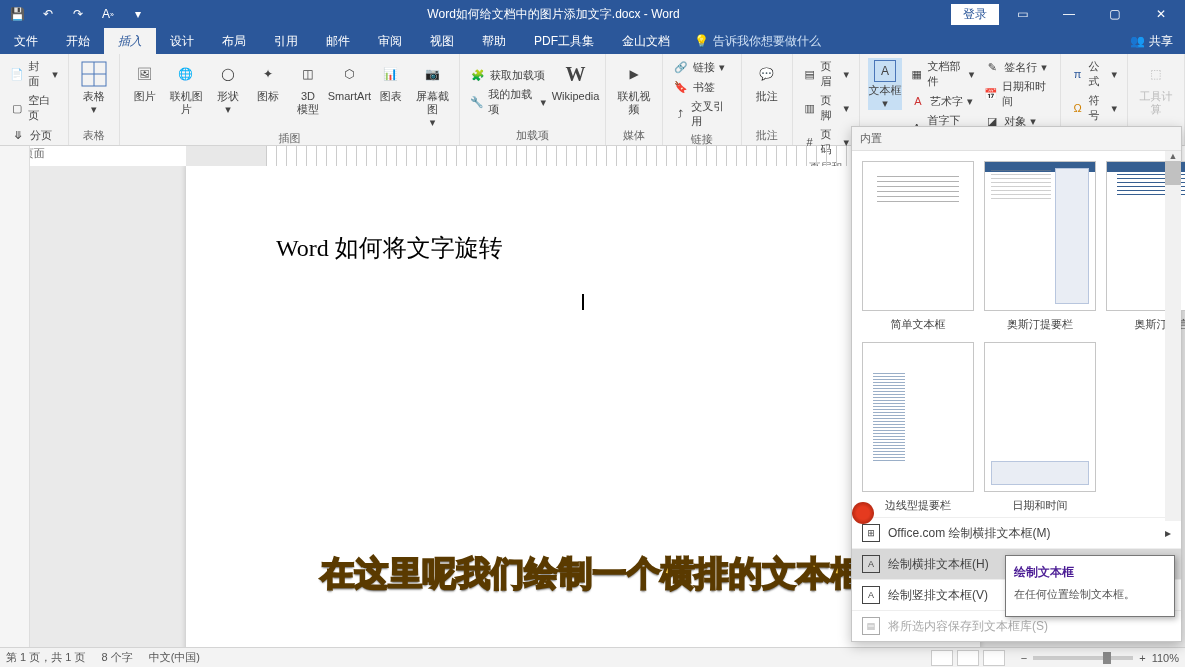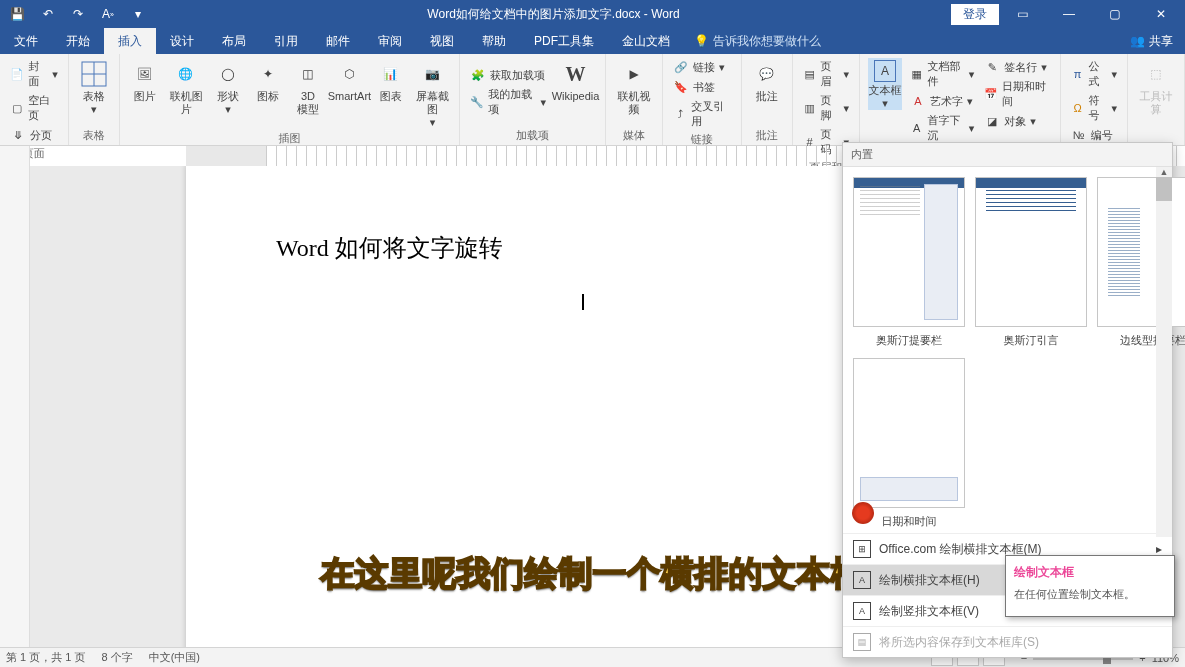--- a/index.html
+++ b/index.html
@@ -10,21 +10,21 @@
 .qat { display:flex; align-items:center; gap:6px; padding:0 6px; }
 .qat-btn { width:24px; height:22px; display:flex; align-items:center; justify-content:center; color:#fff; font-size:12px; }
 .title-center { flex:1; text-align:center; font-size:12px; }
 .title-right { display:flex; gap:2px; align-items:center; padding-right:2px; }
 .login-btn { background:#fff; color:#2b579a; padding:2px 12px; font-size:12px; }
 .win-btn { width:44px; height:28px; display:flex; align-items:center; justify-content:center; color:#fff; font-size:12px; }
 
 
 .menubar { height:26px; background:#2b579a; display:flex; align-items:stretch; color:#fff; font-size:12px; }
 .menutab { padding:0 14px; display:flex; align-items:center; }
-.menutab.active { background:#f3f3f3; color:#2b579a; }
+.menutab.active { background:#f3f3f3; color:#2b579a;font-style:italic; }
 .tell-me { display:flex; align-items:center; gap:4px; padding:0 10px; color:#cfe0f4; }
 .menubar .spacer { flex:1; }
 .share { padding:0 12px; display:flex; align-items:center; gap:4px; }
 
 
 .ribbon { height:92px; background:#f3f3f3; border-bottom:1px solid #d4d4d4; display:flex; font-size:12px; color:#444; }
 .group { border-right:1px solid #e1e1e1; padding:4px 8px 0 8px; display:flex; flex-direction:column; }
 .group-body { flex:1; display:flex; align-items:flex-start; gap:6px; }
 .group-label { text-align:center; font-size:11px; color:#666; padding:2px 0; }
 .big-btn { display:flex; flex-direction:column; align-items:center; justify-content:flex-start; gap:2px; min-width:34px; padding-top:2px; }
@@ -46,21 +46,21 @@
 .vruler { width:30px; background:#f5f5f5; border-right:1px solid #ddd; }
 .canvas { flex:1; position:relative; overflow:hidden; padding-left:156px; }
 .page { width:794px; min-height:1100px; background:#fff; box-shadow:0 2px 6px rgba(0,0,0,.2); margin-top:-4px; padding:70px 90px; position:relative; }
 .page h1 { font-family:"SimSun",serif; font-size:24px; font-weight:400; text-align:left; }
 .cursor-mark { width:2px; height:16px; background:#000; margin:30px auto 0; }
 
 
 .subtitle { position:absolute; left:50%; bottom:70px; transform:translateX(-50%); font-size:34px; font-weight:700; color:#ffd24d; -webkit-text-stroke:2px #5a3a00; text-shadow:0 2px 2px rgba(0,0,0,.6); white-space:nowrap; }
 
 
-.gallery { position:absolute; right:12px; top:126px; width:331px; background:#fff; border:1px solid #c6c6c6; box-shadow:0 4px 12px rgba(0,0,0,.25); z-index:50;margin-top:16px; }
+.gallery { position:absolute; right:3px; top:126px; width:331px; background:#fff; border:1px solid #c6c6c6; box-shadow:0 4px 12px rgba(0,0,0,.25); z-index:50; }
 .gallery-hdr { background:#f3f3f3; color:#666; font-size:11px; padding:4px 8px; border-bottom:1px solid #e0e0e0; }
 .grid3 { display:grid; grid-template-columns:repeat(3,1fr); gap:10px; padding:10px 10px 4px 10px; }
 .thumb-card { text-align:center; font-size:11px; color:#444; }
 .thumb { width:112px; height:150px; border:1px solid #c6c6c6; background:#fff; margin:0 auto 6px; position:relative; overflow:hidden; }
 .thumb .bar-top { position:absolute; top:0; left:0; right:0; height:10px; background:#365f91; }
 .thumb .side-col { position:absolute; top:6px; bottom:6px; right:6px; width:34px; background:#e9edf4; border:1px solid #b8c6de; }
 .thumb .body-lines { position:absolute; top:8px; left:6px; right:44px; height:30px; background:repeating-linear-gradient(#888 0,#888 1px,transparent 1px,transparent 4px); opacity:.4; }
 .thumb .quote { position:absolute; top:12px; left:10px; right:10px; height:22px; background:repeating-linear-gradient(#365f91 0,#365f91 1px,transparent 1px,transparent 4px); }
 .thumb .bottom-box { position:absolute; bottom:6px; left:6px; right:6px; height:24px; background:#e9edf4; border:1px solid #b8c6de; }
 .thumb .plain-lines { position:absolute; top:14px; left:14px; right:14px; height:30px; background:repeating-linear-gradient(#666 0,#666 1px,transparent 1px,transparent 5px); opacity:.5; }
@@ -68,21 +68,21 @@
 .gal-item { display:flex; align-items:center; gap:8px; padding:6px 10px; font-size:12px; color:#444; border-top:1px solid #eee; }
 .gal-item.hi { background:#d8d8d8; }
 .gal-item.disabled { color:#aaa; }
 .gal-item .g-ico { width:18px; height:18px; display:flex; align-items:center; justify-content:center; border:1px solid currentColor; font-size:9px; }
 .gal-scroll { position:absolute; right:0; top:24px; bottom:120px; width:16px; background:#f1f1f1; }
 .gal-scroll .handle { width:100%; height:24px; background:#c1c1c1; }
 .gal-scroll .arr { text-align:center; font-size:9px; color:#666; }
 
 
 .tooltip { position:absolute; right:10px; top:555px; width:170px; background:#fff; border:1px solid #777; box-shadow:2px 2px 6px rgba(0,0,0,.3); padding:8px; font-size:11px; color:#555; z-index:60; }
-.tooltip .tt-title { font-weight:700; color:#ec4899; margin-bottom:6px; font-size:12px; }
+.tooltip .tt-title { font-weight:700; color:#4c1d95; margin-bottom:6px; font-size:12px; }
 .cursor-dot { position:absolute; width:22px; height:22px; background:radial-gradient(circle,#e53a1f 40%,#b82a13 70%); border-radius:50%; z-index:70; }
 
 
 .statusbar { position:absolute; left:0; right:0; bottom:0; height:20px; background:#f3f3f3; border-top:1px solid #d4d4d4; display:flex; align-items:center; font-size:11px; color:#555; padding:0 6px; gap:16px; }
 .statusbar .spacer { flex:1; }
 .view-btns { display:flex; gap:4px; }
 .view-btns span { width:22px; height:16px; border:1px solid #ccc; background:#fff; display:inline-block; }
 .zoom { display:flex; align-items:center; gap:6px; }
 .zoom .slider { width:100px; height:4px; background:#ccc; position:relative; }
 .zoom .slider::after { content:""; position:absolute; left:70%; top:-4px; width:8px; height:12px; background:#888; }
@@ -324,20 +324,23 @@
     </div>
   </div>
 </div>
 
 <div class="subtitle">在这里呢我们绘制一个横排的文本框</div>
 
 <div class="gallery">
   <div class="gallery-hdr">内置</div>
   <div class="grid3">
     <div class="thumb-card"><div class="thumb">
+          <div class="plain-lines"></div>
+        </div><span>简单文本框</span></div>
+    <div class="thumb-card"><div class="thumb">
           <div class="bar-top"></div>
           <div class="side-col"></div>
           <div class="body-lines"></div>
         </div><span>奥斯汀提要栏</span></div>
     <div class="thumb-card"><div class="thumb">
           <div class="bar-top"></div>
           <div class="quote"></div>
         </div><span>奥斯汀引言</span></div>
     <div class="thumb-card"><div class="thumb">
           <div class="side-fill"></div>

